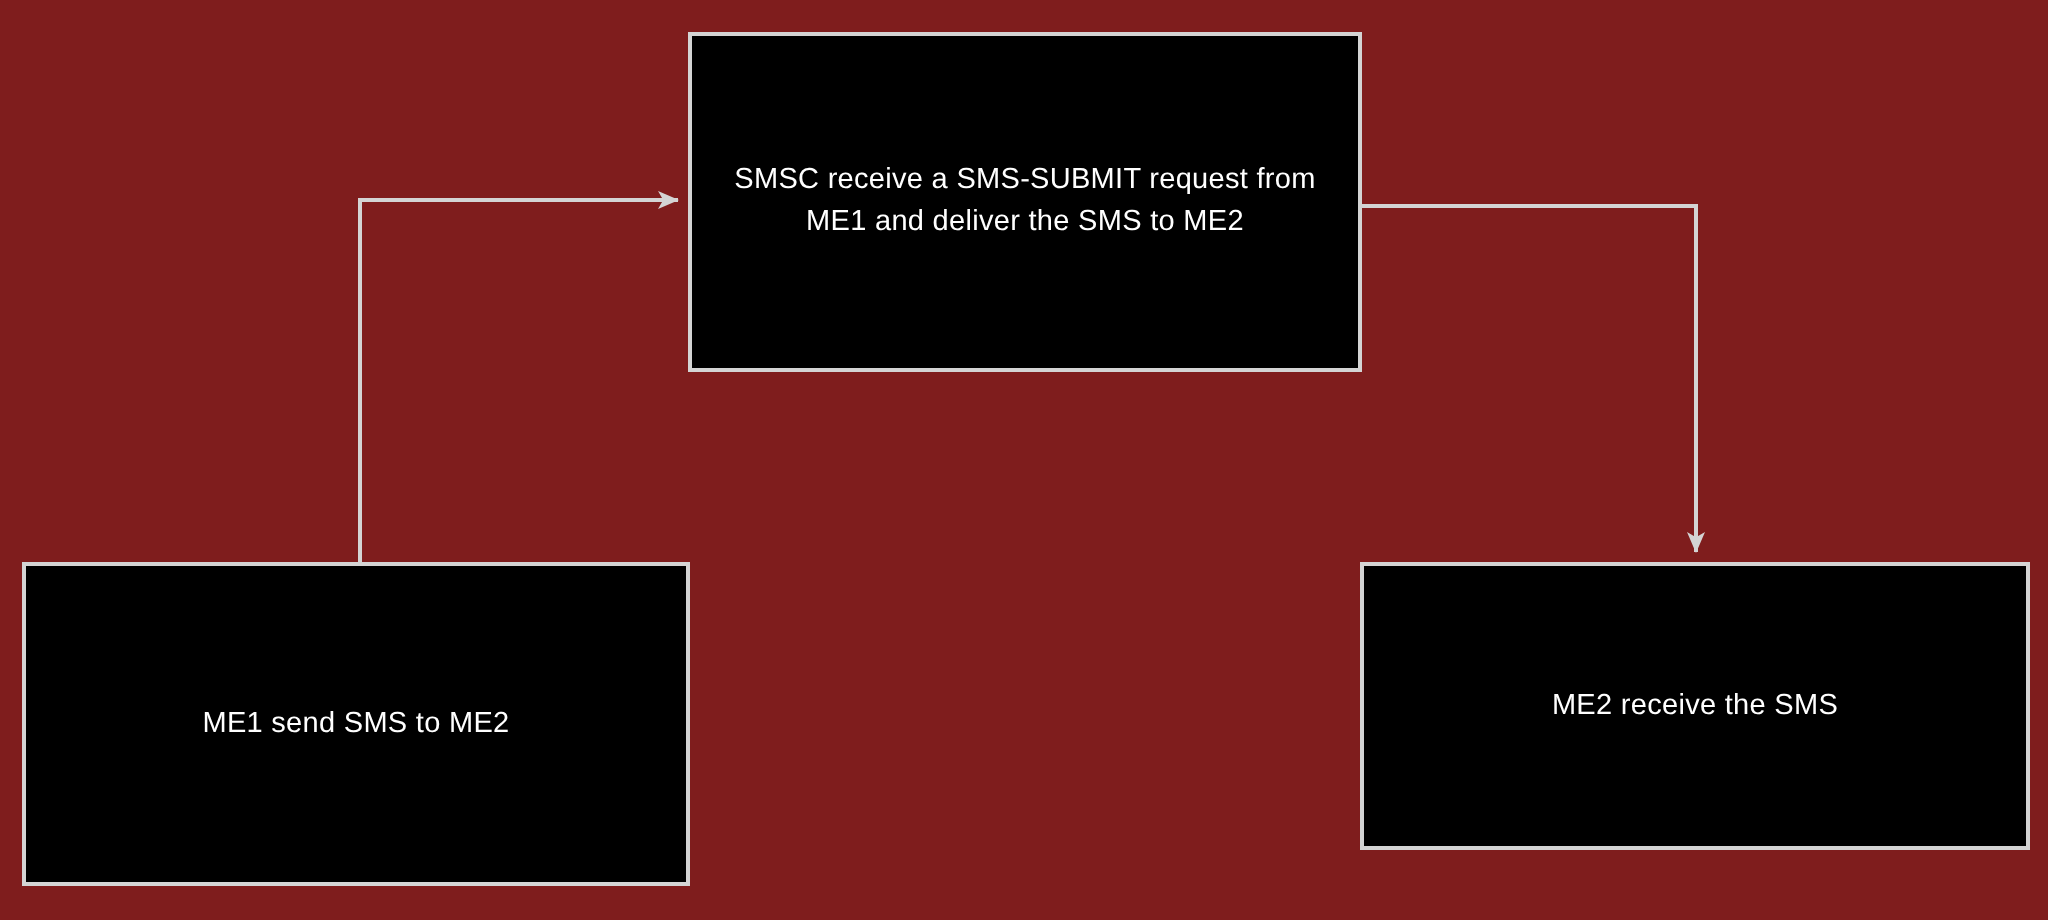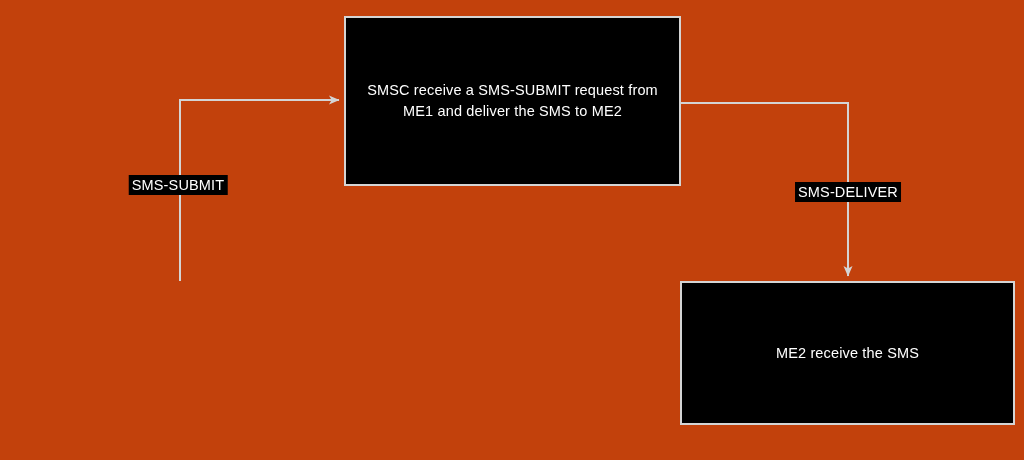--- a/index.html
+++ b/index.html
@@ -8,21 +8,21 @@
     padding: 0;
     background: #000000;
   }
   body {
     font-family: "Liberation Sans", sans-serif;
   }
   #canvas {
     position: relative;
     width: 1024px;
     height: 460px;
-    background: #c2410c;
+    background: #7f1d1d;
     overflow: hidden;
   }
   
   .node {
     position: absolute;
     box-sizing: border-box;
     border: 2px solid #d4d4d4;
     background: #000000;
     display: flex;
     align-items: center;
@@ -103,22 +103,23 @@
     <path d="M 180 281 L 180 100 L 339 100" fill="none" stroke="#d4d4d4" stroke-width="2" marker-end="url(#arrow-right)"></path>
 
     <path d="M 681 103 L 848 103 L 848 276" fill="none" stroke="#d4d4d4" stroke-width="2" marker-end="url(#arrow-down)"></path>
   </svg>
 
   <div class="node" id="node-smsc">
     <span class="node-label">SMSC receive a SMS-SUBMIT request from
 ME1 and deliver the SMS to ME2</span>
   </div>
 
+  <div class="node" id="node-me1">
+    <span class="node-label">ME1 send SMS to ME2</span>
+  </div>
 
   <div class="node" id="node-me2">
     <span class="node-label">ME2 receive the SMS</span>
   </div>
 
-  <div class="edge-label" id="label-sms-submit">SMS-SUBMIT</div>
 
-  <div class="edge-label" id="label-sms-deliver">SMS-DELIVER</div>
 
 </div>
 
 </body></html>

